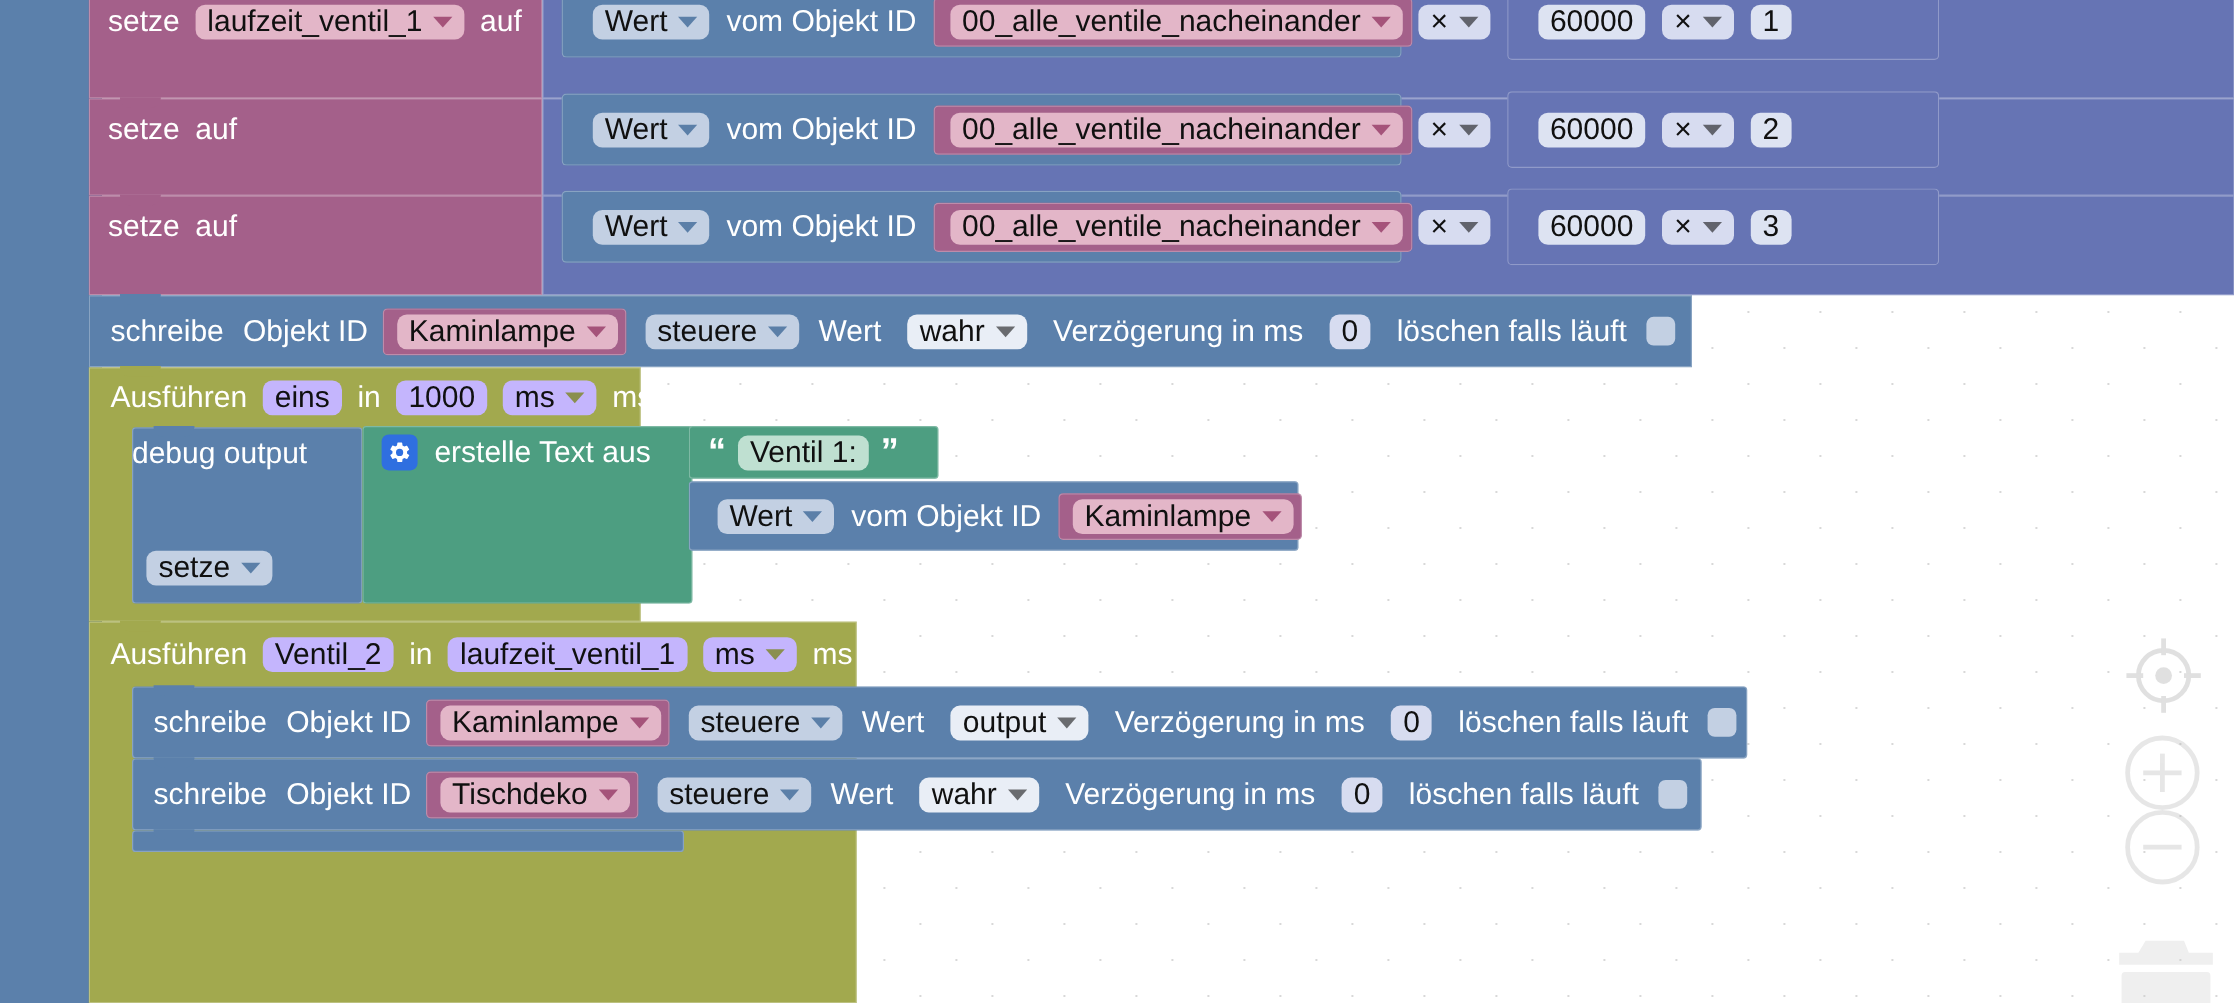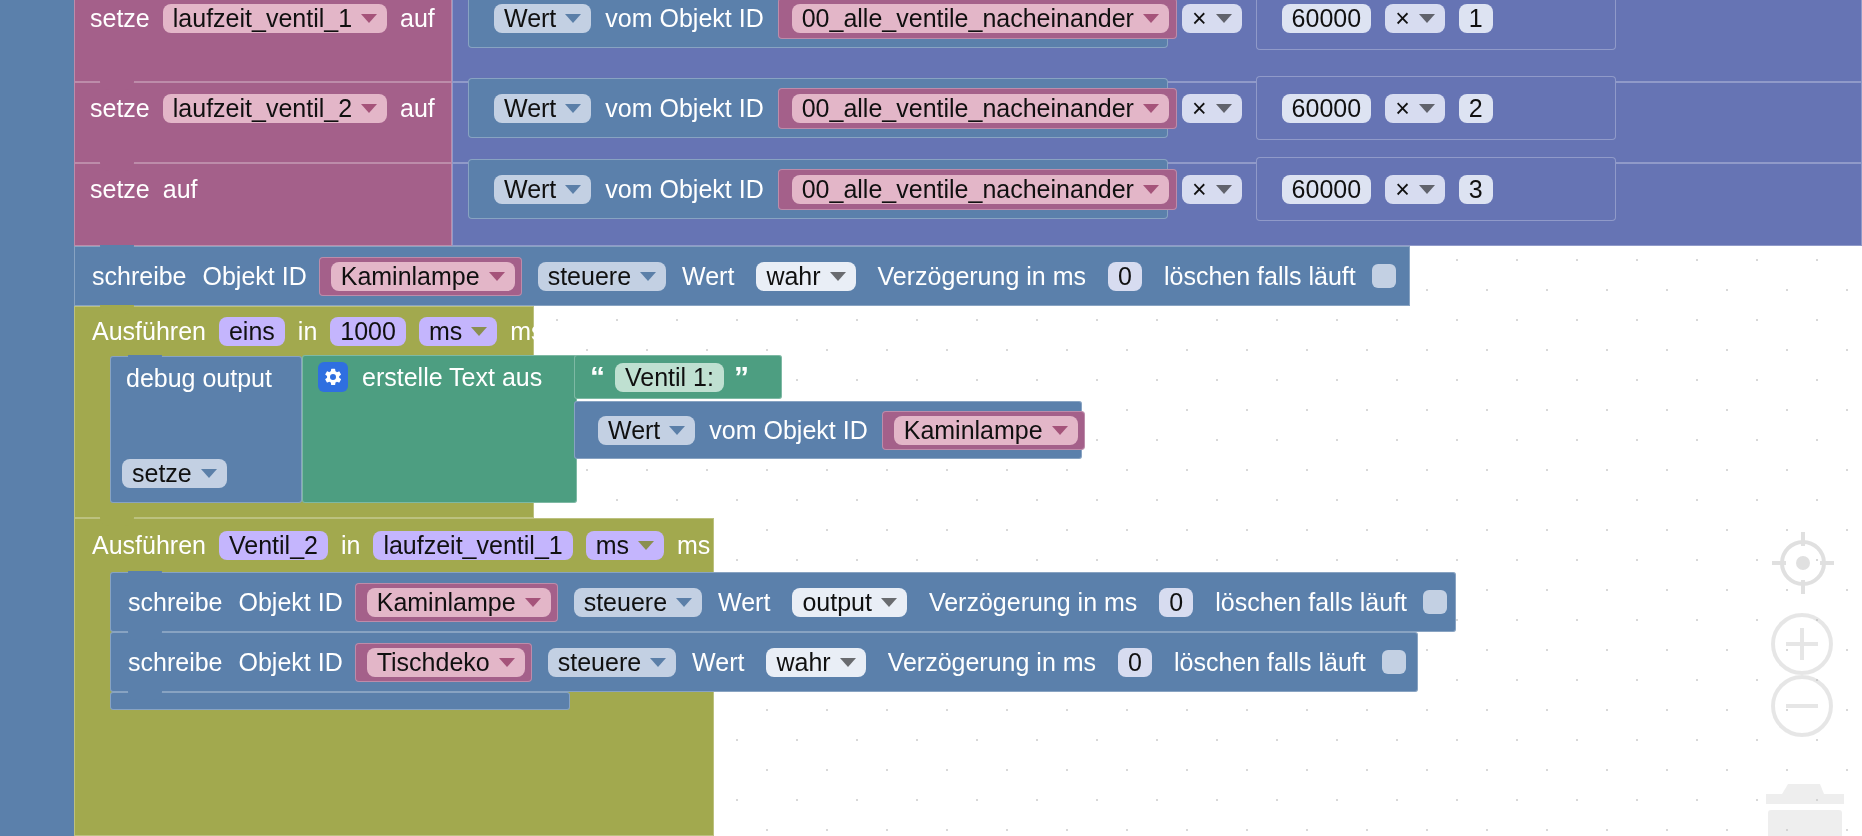--- a/index.html
+++ b/index.html
@@ -139,24 +139,20 @@
           </span>
         </div>
       </div>
     </div>
   </div>
 
   <div class="blk c-variable edge" style="left:74px;top:82px;width:378px;height:81px;">
     <div class="notch" style="background:#a4608a;"></div>
     <div class="row" style="padding-left:16px;gap:13px;height:52px;">
       <span class="lbl">setze</span>
-      <span class="field pinkpill">
-        <span>laufzeit_ventil_2</span>
-          <i class="caret"></i>
-      </span>
       <span class="lbl">auf</span>
     </div>
   </div>
 
   <div class="blk c-math edge" style="left:452px;top:82px;width:1410px;height:81px;">
     <div class="row" style="padding-left:16px;gap:14px;height:52px;">
       <div class="blk c-getvalue edge" style="position:relative;width:700px;height:60px;border-radius:4px;">
         <div class="row" style="padding-left:26px;gap:14px;">
           <span class="field lightblue">
             <span>Wert</span>
@@ -283,21 +279,21 @@
           <i class="caret"></i>
       </span>
       <span class="lbl">ms</span>
     </div>
   </div>
 
   <div class="blk" style="left:534px;top:306px;width:0;height:0;"></div>
 
   <div class="blk c-debug edge" style="left:110px;top:356px;width:192px;height:147px;border-radius:3px;">
     <div class="notch" style="background:#5b80ab;left:18px;"></div>
-    <div class="row" style="padding-left:16px;height:44px;">
+    <div class="row" style="height:44px;">
       <span class="lbl">debug output</span>
     </div>
     <div style="position:absolute;left:12px;top:103px;">
       <span class="field lightblue">
         <span>setze</span>
           <i class="caret"></i>
       </span>
     </div>
   </div>
 

